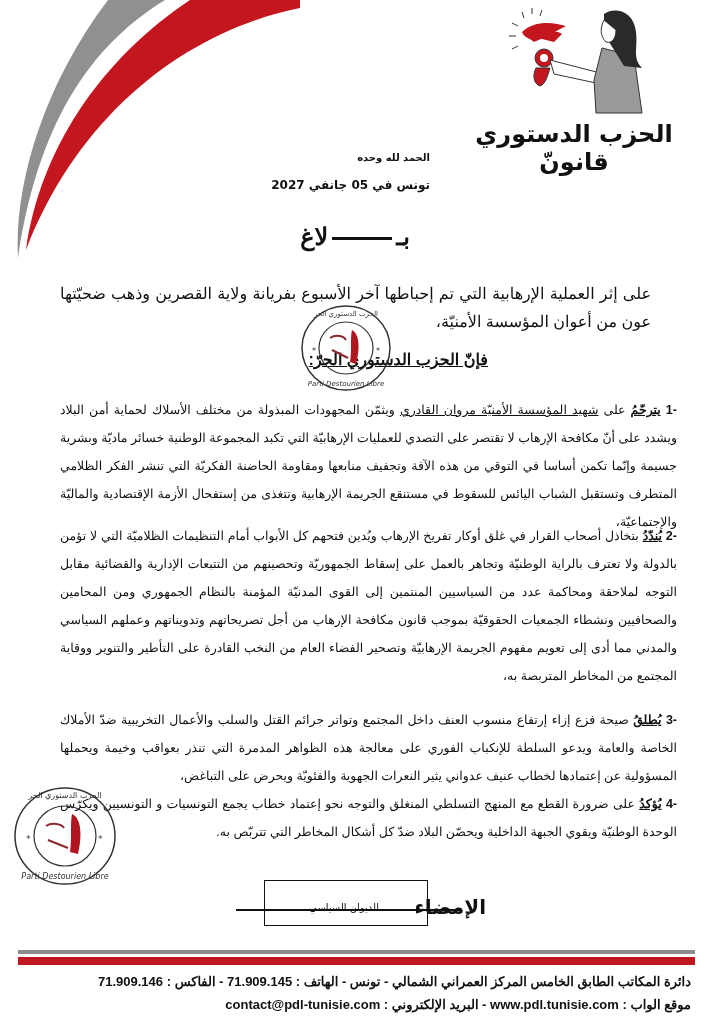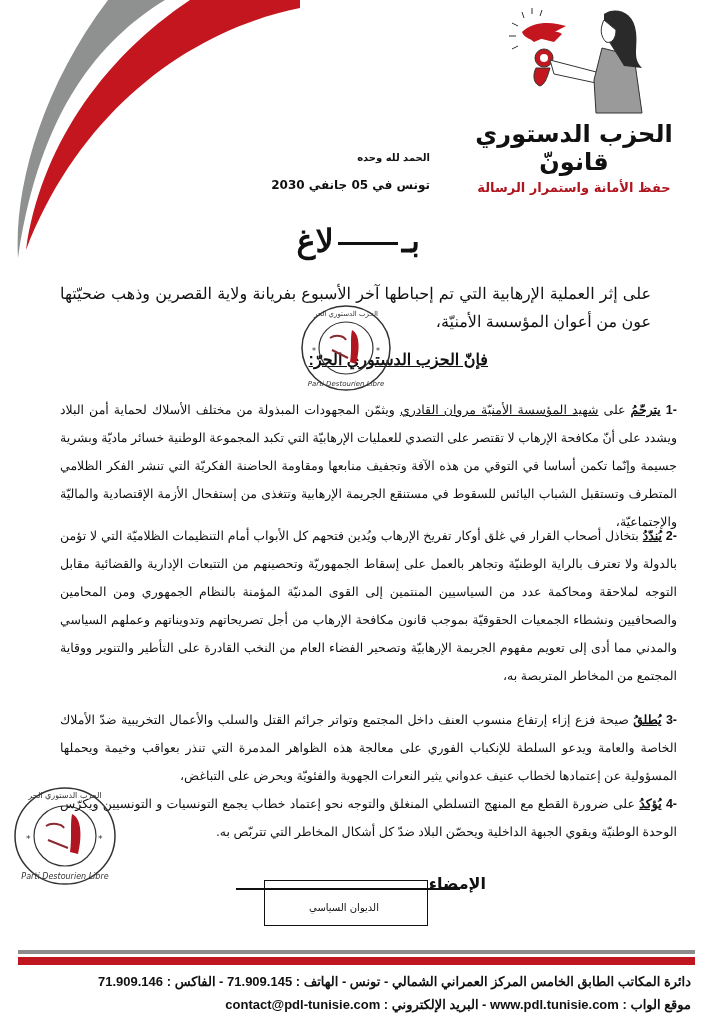--- a/index.html
+++ b/index.html
@@ -5,38 +5,38 @@
   html, body { margin: 0; padding: 0; background: #ffffff; }
   body { width: 711px; height: 1024px; position: relative; overflow: hidden; font-family: "DejaVu Sans", sans-serif; color: #111; }
   .swoosh { position: absolute; left: 0; top: 0; }
   .logo-block { position: absolute; right: 22px; top: 8px; width: 230px; text-align: center; }
   .logo-art { display: block; margin: 0 auto; }
   .party-name { font-weight: bold; font-size: 24px; color: #111; direction: rtl; line-height: 28px; margin-top: 2px; }
   .party-slogan { font-weight: bold; font-size: 13px; color: #b0161f; direction: rtl; margin-top: 4px; }
   .header-meta { position: absolute; left: 270px; width: 160px; text-align: right; direction: rtl; font-weight: bold; }
   .hamd { top: 152px; font-size: 10px; }
   .date { top: 178px; font-size: 12px; }
-  .doc-title { position: absolute; left: 290px; top: 222px; width: 130px; direction: rtl; font-family: "DejaVu Serif", serif; font-weight: bold; font-size: 32px; text-align: right; letter-spacing: 2px; }
+  .doc-title { position: absolute; left: 290px; top: 222px; width: 130px; direction: rtl; font-family: "DejaVu Serif", serif; font-weight: bold; font-size: 24px; text-align: center; letter-spacing: 2px; }
   .doc-title .tatweel { display: inline-block; width: 60px; border-bottom: 3px solid #111; vertical-align: middle; margin: 0 4px; }
   .body-text { position: absolute; left: 60px; right: 60px; direction: rtl; text-align: justify; font-size: 16px; line-height: 28px; font-family: "Liberation Sans", sans-serif; }
   .intro { top: 280px; }
   .heading { position: absolute; right: 223px; top: 350px; direction: rtl; font-size: 16px; font-weight: bold; text-decoration: underline; font-family: "Liberation Sans", sans-serif; }
   .item { position: absolute; left: 60px; right: 34px; direction: rtl; text-align: justify; font-size: 12.5px; line-height: 28px; font-family: "Liberation Sans", sans-serif; }
   .item .num { font-weight: bold; }
   .item .verb { font-weight: bold; text-decoration: underline; }
   .item .ul { text-decoration: underline; margin-top: 36px; }
   .item1 { top: 396px; }
   .item2 { top: 522px; }
   .item3 { top: 706px; }
   .item4 { top: 790px; }
   .stamp { position: absolute; }
   .stamp1 { left: 298px; top: 302px; }
   .stamp2 { left: 10px; top: 784px; }
   .signature { position: absolute; left: 236px; top: 874px; width: 250px; direction: rtl; }
-  .sig-line { font-size: 16px; font-weight: bold; text-align: right; position: relative; }
+  .sig-line { font-size: 20px; font-weight: bold; text-align: right; position: relative; margin-top: 21px; }
   .sig-line .strike { position: absolute; left: 0; right: 26px; top: 14px; border-top: 2px solid #111; }
   .sig-box { position: absolute; left: 28px; top: 880px; width: 160px; height: 44px; border: 1.5px solid #111; }
   .sig-box-text { position: absolute; left: 28px; top: 904px; width: 160px; text-align: center; direction: rtl; font-size: 10px; }
   .footer-bars { position: absolute; left: 18px; right: 16px; top: 950px; }
   .bar-gray { height: 4px; background: #8c8c8c; }
   .bar-gap { height: 3px; background: #fff; }
   .bar-red { height: 8px; background: #c0161f; }
   .footer-line { position: absolute; left: 20px; right: 20px; direction: rtl; font-weight: bold; font-size: 13px; font-family: "Liberation Sans", sans-serif; }
   .footer-line1 { top: 974px; }
   .footer-line2 { top: 997px; }
@@ -59,25 +59,24 @@
     <path d="M34 30 C 40 22, 52 22, 58 26 L 50 34 Z" fill="#c4161f"></path>
     <circle cx="40" cy="50" r="9" fill="#c4161f" stroke="#333" stroke-width="1"></circle>
     <circle cx="40" cy="50" r="4" fill="#fff"></circle>
     <path d="M32 60 C 28 68, 30 76, 36 78 C 42 76, 44 66, 46 60 Z" fill="#c4161f" stroke="#333" stroke-width="1"></path>
     <path d="M46 52 L 100 66 L 106 78 L 50 66 Z" fill="#fff" stroke="#333" stroke-width="1"></path>
     <path d="M98 40 L 130 48 L 138 105 L 92 105 L 90 72 Z" fill="#9a9a9a" stroke="#333" stroke-width="1"></path>
     <path d="M100 6 C 112 -2, 130 4, 132 24 C 134 40, 128 50, 138 60 L 120 58 C 112 44, 104 34, 100 24 Z" fill="#2a2a2a"></path>
     <path d="M100 12 C 96 20, 96 28, 102 34 C 108 36, 112 30, 112 22 Z" fill="#fff" stroke="#333" stroke-width="1"></path>
   </svg>
   <div class="party-name">الحزب الدستوري قانونّ</div>
-  <div class="party-slogan">حفظ الأمانة واستمرار الرسالة</div>
 </div>
 
 <div class="header-meta hamd">الحمد لله وحده</div>
-<div class="header-meta date">تونس في 05 جانفي 2030</div>
+<div class="header-meta date">تونس في 05 جانفي 2027</div>
 
 <div class="doc-title">
   <span>بـ</span><span class="tatweel"></span><span>لاغ</span>
 </div>
 
 <div class="body-text intro">على إثر العملية الإرهابية التي تم إحباطها آخر الأسبوع بفريانة ولاية القصرين وذهب ضحيّتها عون من أعوان المؤسسة الأمنيّة،</div>
 
 <div class="heading">فإنّ الحزب الدستوري الحرّ:</div>
 
 <svg class="stamp stamp1" width="96" height="92" viewBox="0 0 96 92">

